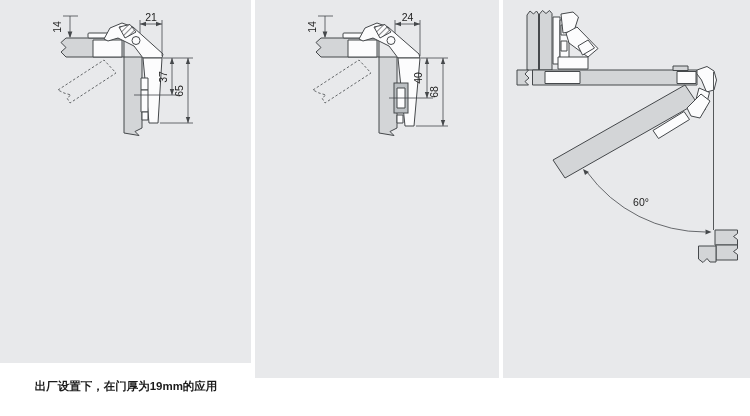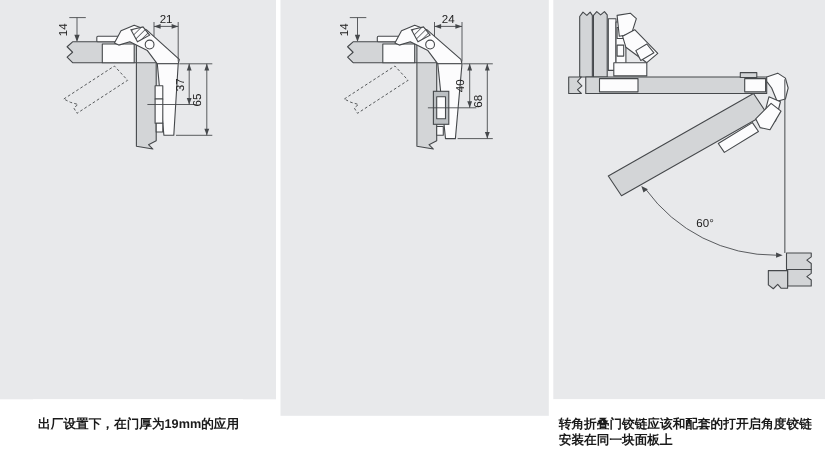--- a/index.html
+++ b/index.html
@@ -215,16 +215,15 @@
           <text class="dim" x="138" y="206" text-anchor="middle">60°</text>
         </g>
 
         <g>
           <path class="b" d="M212,230 H234.5 V233.5 L230.5,236.5 L234.5,239.5 V245 H212 Z"></path>
           <path class="b" d="M213,245 H234.5 V248.5 L230.5,251.5 L234.5,254.5 V260 H213 Z"></path>
           <path class="b" d="M195.5,246 H213 V262 H207 L204,258.5 L200,262.5 L195.5,259 Z"></path>
         </g>
       </svg>
     </div>
-    <div class="caption">转角折叠门铰链应该和配套的打开启角度铰链安装在同一块面板上</div>
   </div>
 
 </div>
 
 </body></html>

